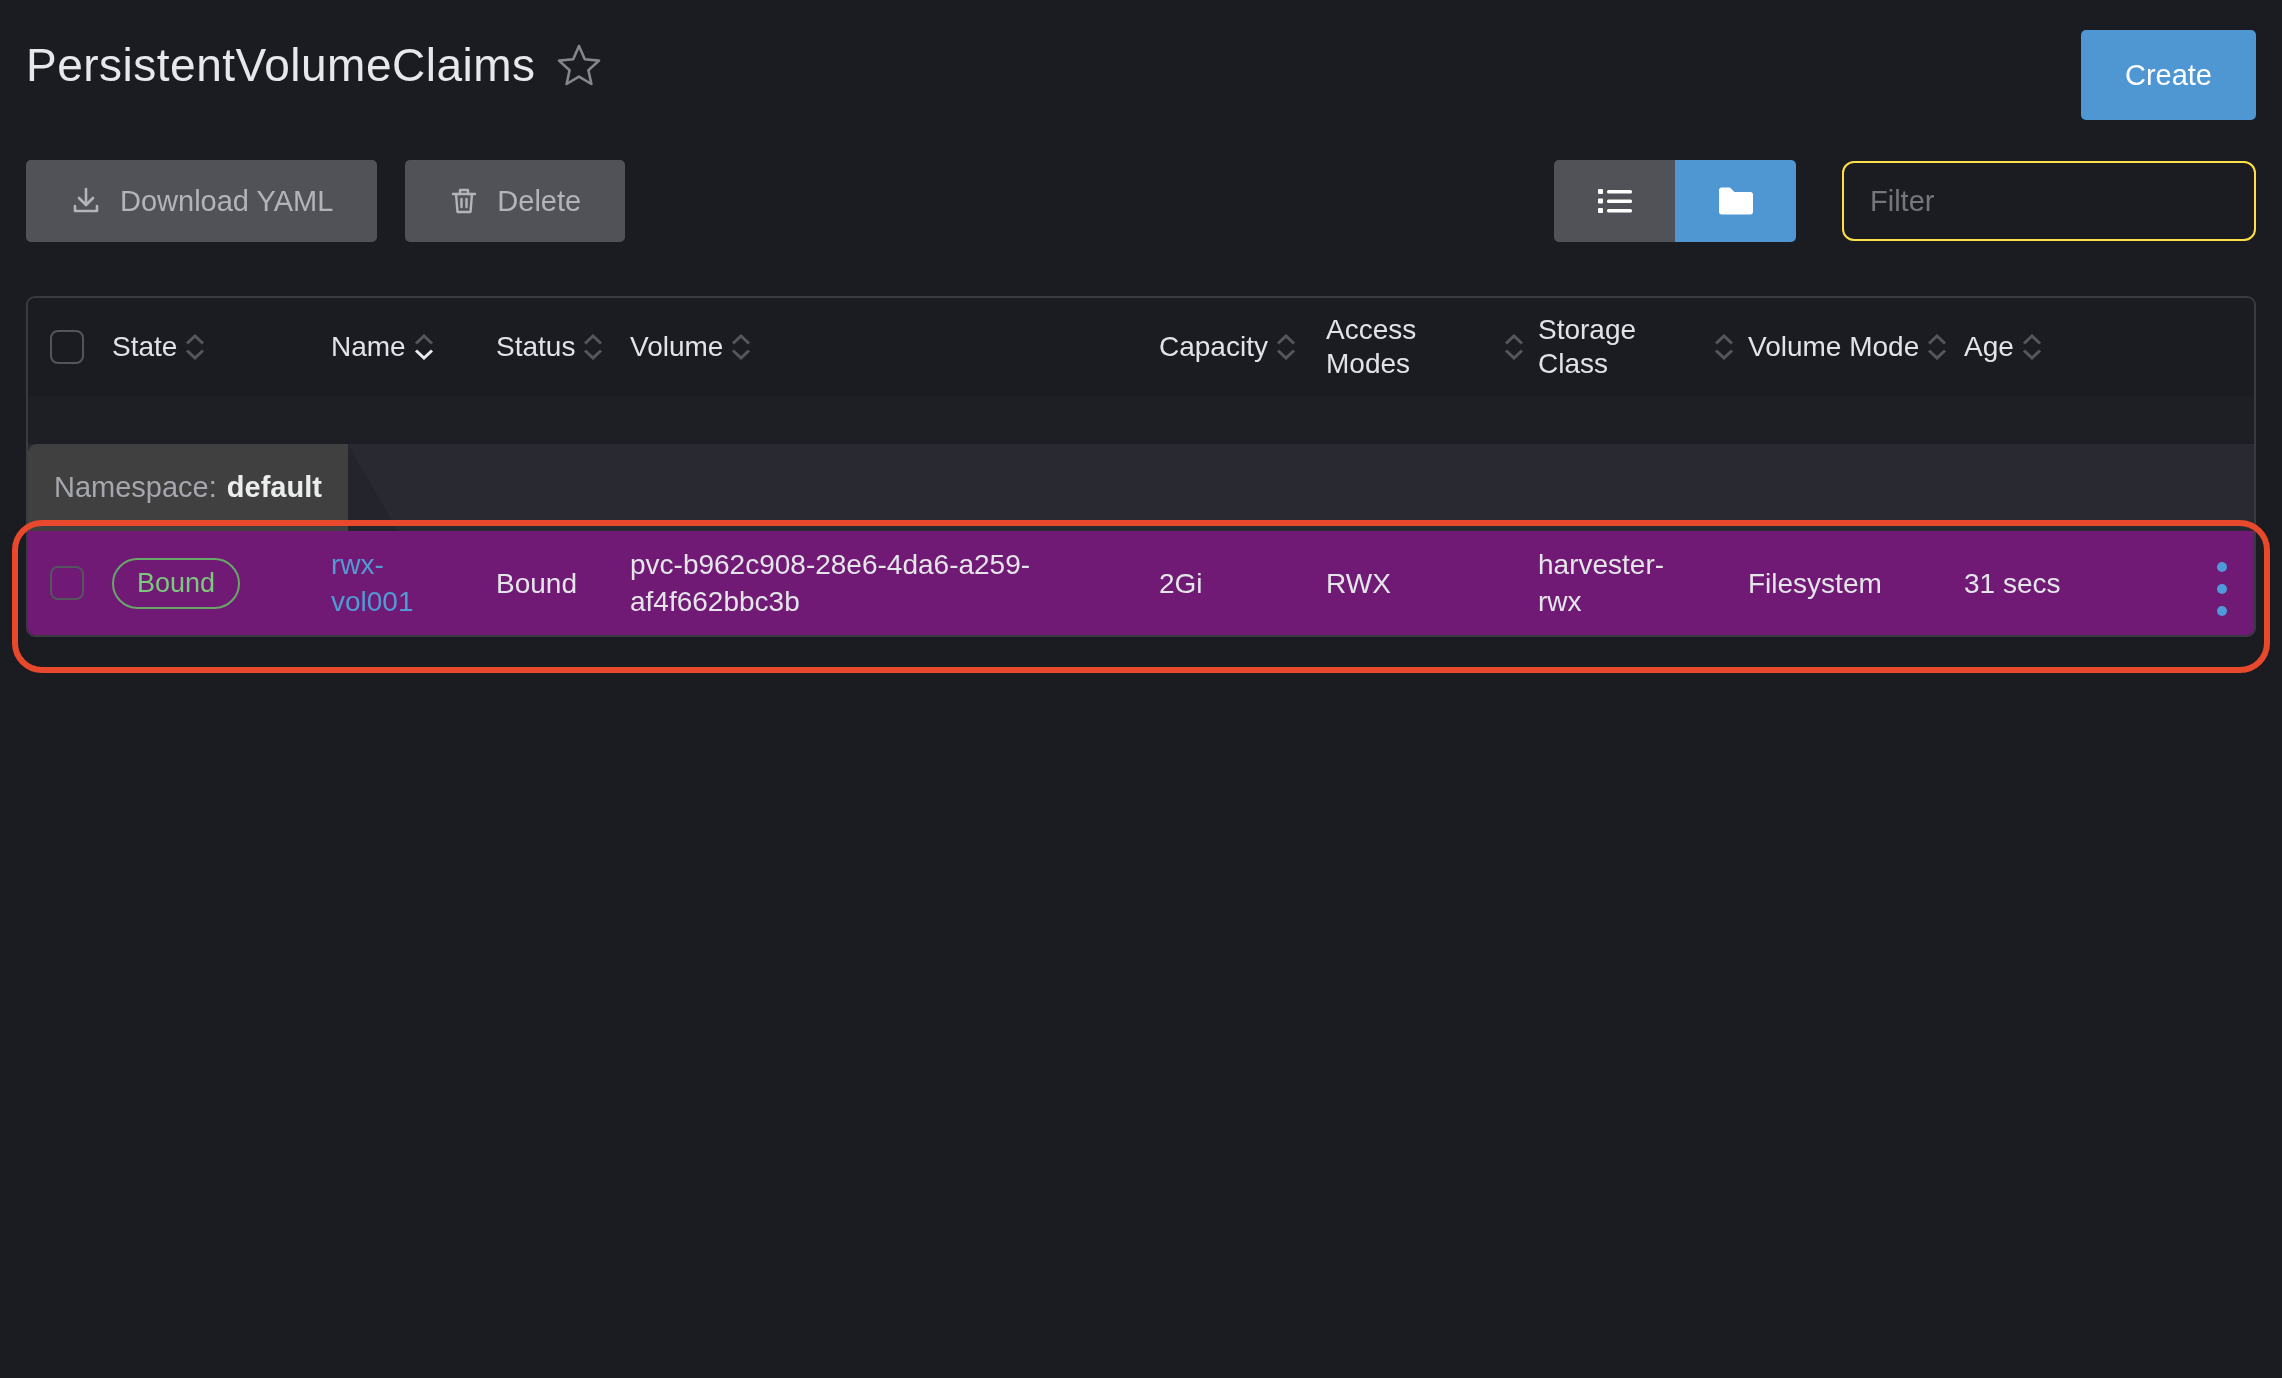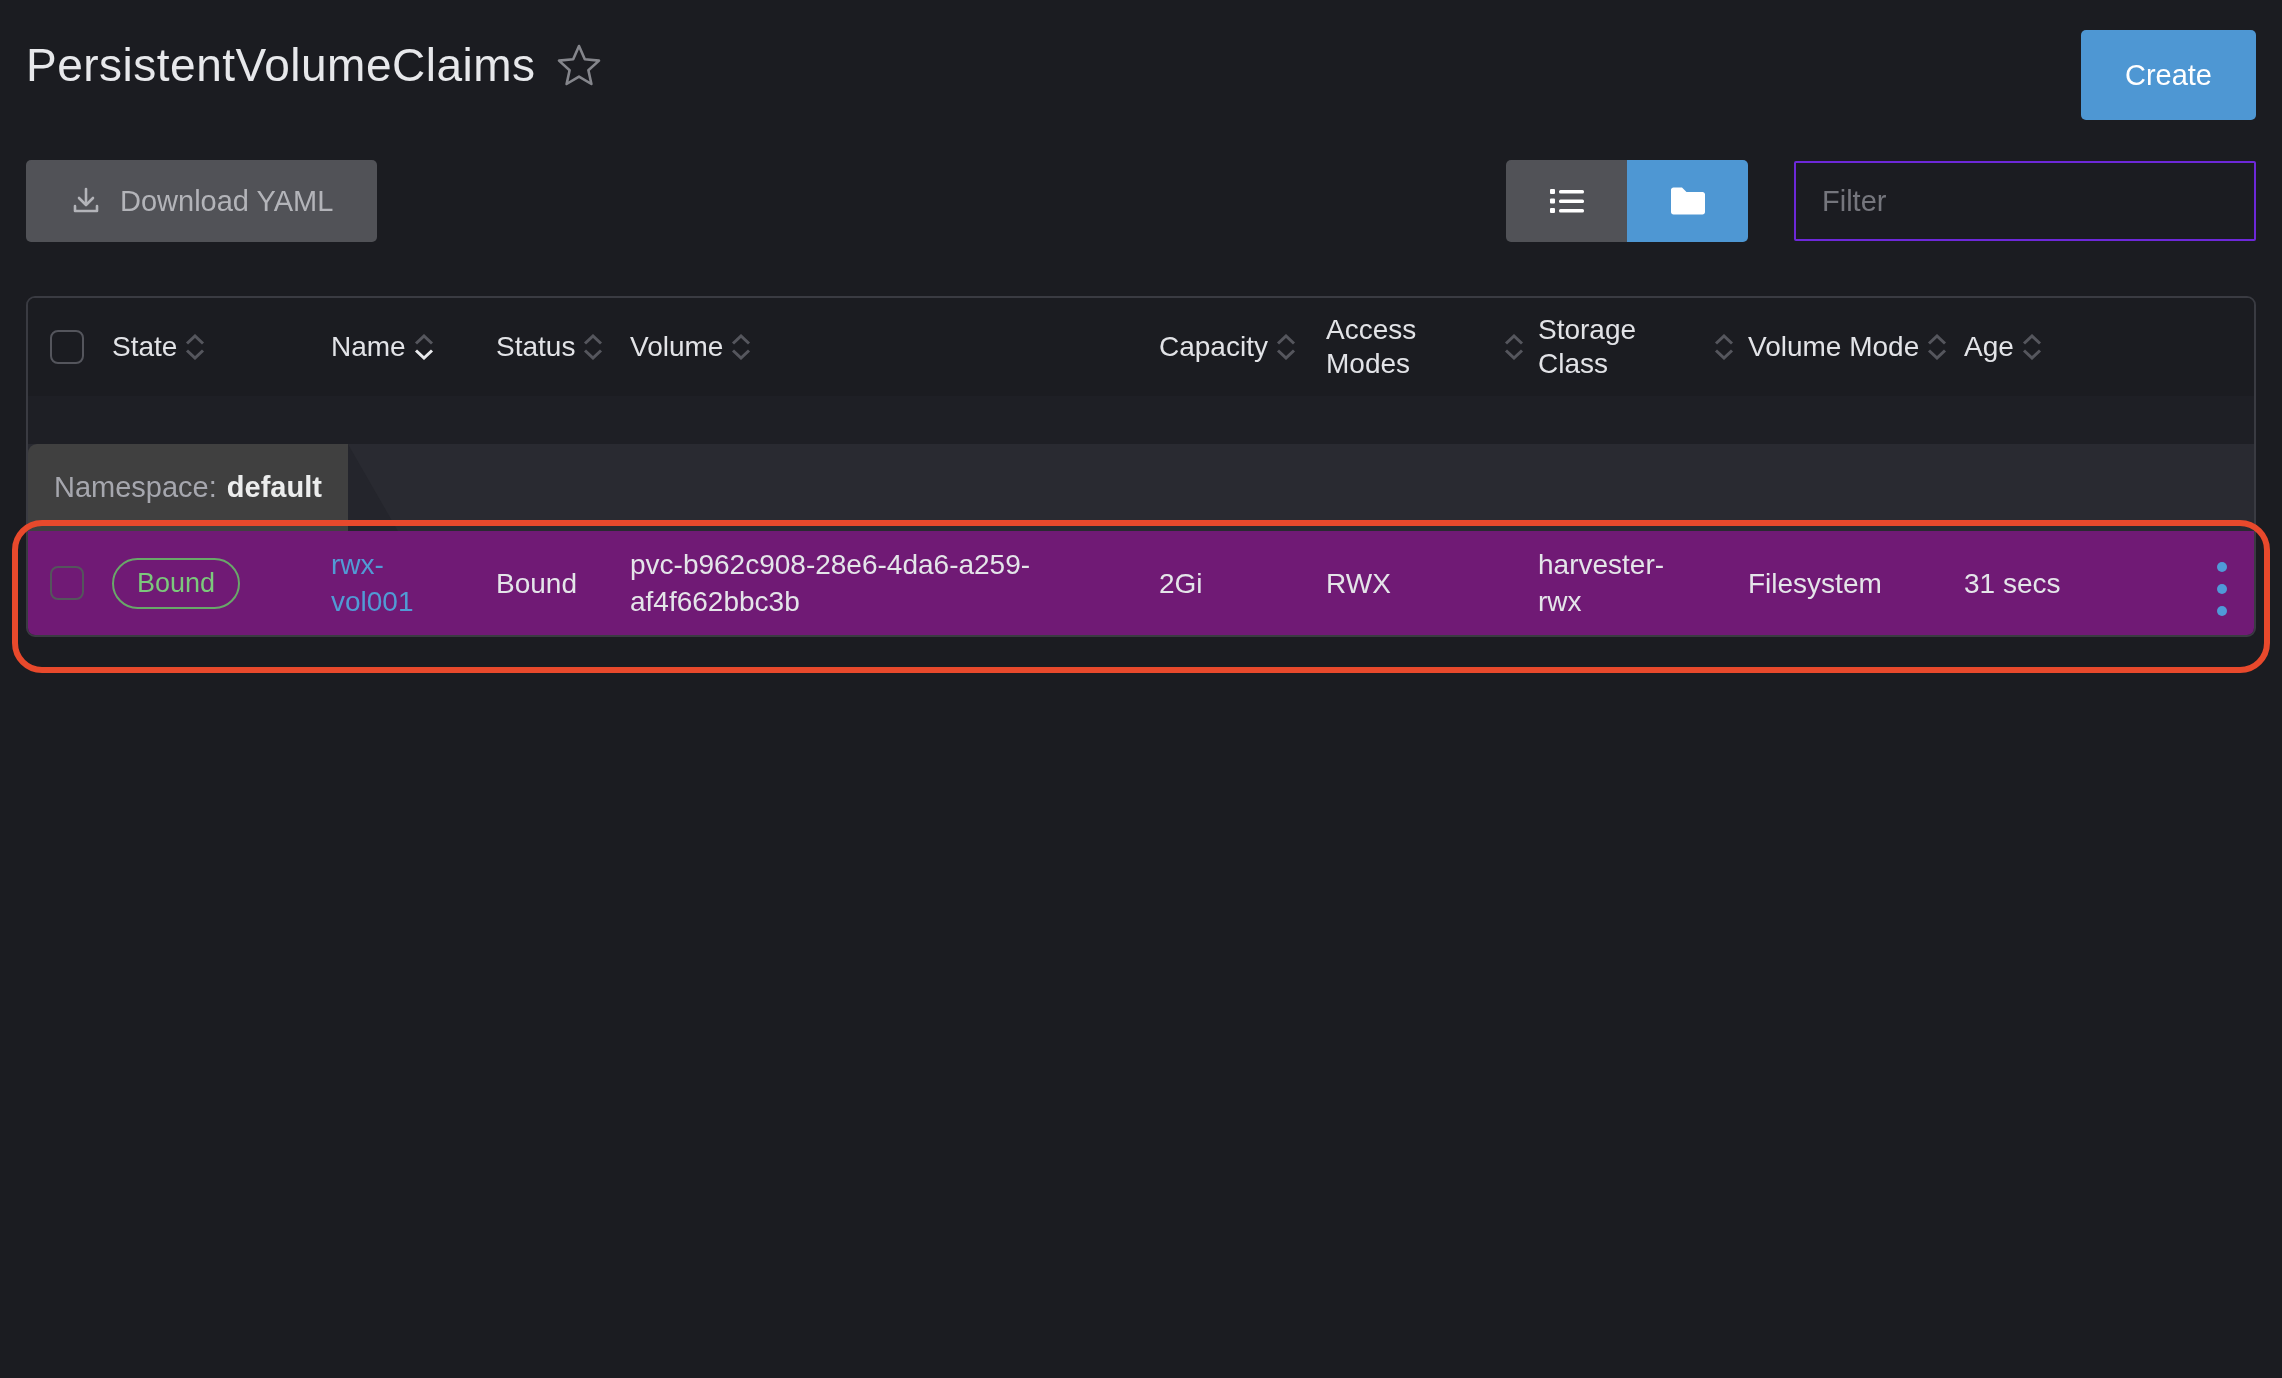--- a/index.html
+++ b/index.html
@@ -30,22 +30,22 @@
     height:82px; padding:0 44px; font-size:29px; font-family:inherit;
     display:inline-flex; align-items:center; gap:18px; cursor:pointer;
   }
   .btn-muted + .btn-muted { margin-left:28px; }
   .toolbar-right { margin-left:auto; display:flex; align-items:center; }
   .toggle-group { display:flex; border-radius:5px; overflow:hidden; }
   .toggle-btn { width:121px; height:82px; display:flex; align-items:center; justify-content:center; border:none; cursor:pointer; padding:0; }
   .toggle-btn.inactive { background:#515257; }
   .toggle-btn.active { background:#4e97d3; }
   .filter-input {
-    margin-left:46px; width:462px; height:80px;
-    background:transparent; border:2px solid #6d28d9; border-radius:2px;
+    margin-left:46px; width:414px; height:80px;
+    background:transparent; border:2px solid #fde047; border-radius:12px;
     font-size:29px; font-family:inherit; color:#d2d3d7; padding:0 26px; outline:none;
   }
   .filter-input::placeholder { color:#75767d; }
 
   
   .table-wrap { margin:54px 26px 0 26px; border:2px solid #3a3b42; border-radius:9px; overflow:hidden; }
   table { width:100%; border-collapse:collapse; table-layout:fixed; }
   thead tr { height:98px; background:#1b1c21; }
   th { text-align:left; vertical-align:middle; font-weight:400; font-size:28px; color:#e2e3e7; padding:0 6px 0 8px; }
   .th-inner { display:flex; align-items:center; gap:8px; }
@@ -111,20 +111,31 @@
   <div class="toolbar">
     <button class="btn-muted">
       <span>
         <svg class="icon" width="32" height="32" viewBox="0 0 32 32" fill="none" stroke="#b3b4b9" stroke-width="2.6" stroke-linecap="round" stroke-linejoin="round">
           <path d="M16 4 V19"></path>
             <path d="M9 13 L16 20 L23 13"></path>
             <path d="M5 21 V26 H27 V21"></path>
         </svg>
       </span>
       <span>Download YAML</span>
+    </button>
+    <button class="btn-muted">
+      <span>
+        <svg class="icon" width="30" height="30" viewBox="0 0 30 30" fill="none" stroke="#b3b4b9" stroke-width="2.4" stroke-linecap="round" stroke-linejoin="round">
+          <path d="M4 8 H26"></path>
+            <path d="M11 8 V4 H19 V8"></path>
+            <path d="M7 8 L8.5 26 H21.5 L23 8"></path>
+            <path d="M12.5 13 V21 M17.5 13 V21"></path>
+        </svg>
+      </span>
+      <span>Delete</span>
     </button>
 
     <div class="toolbar-right">
       <div class="toggle-group">
         <button class="toggle-btn inactive">
           <span>
             <svg class="icon" width="36" height="30" viewBox="0 0 36 30" fill="#ffffff">
               <rect x="1" y="3" width="5" height="5" rx="1"></rect>
                 <rect x="10" y="4" width="25" height="3.4" rx="1.5"></rect>
               <rect x="1" y="12.5" width="5" height="5" rx="1"></rect>

